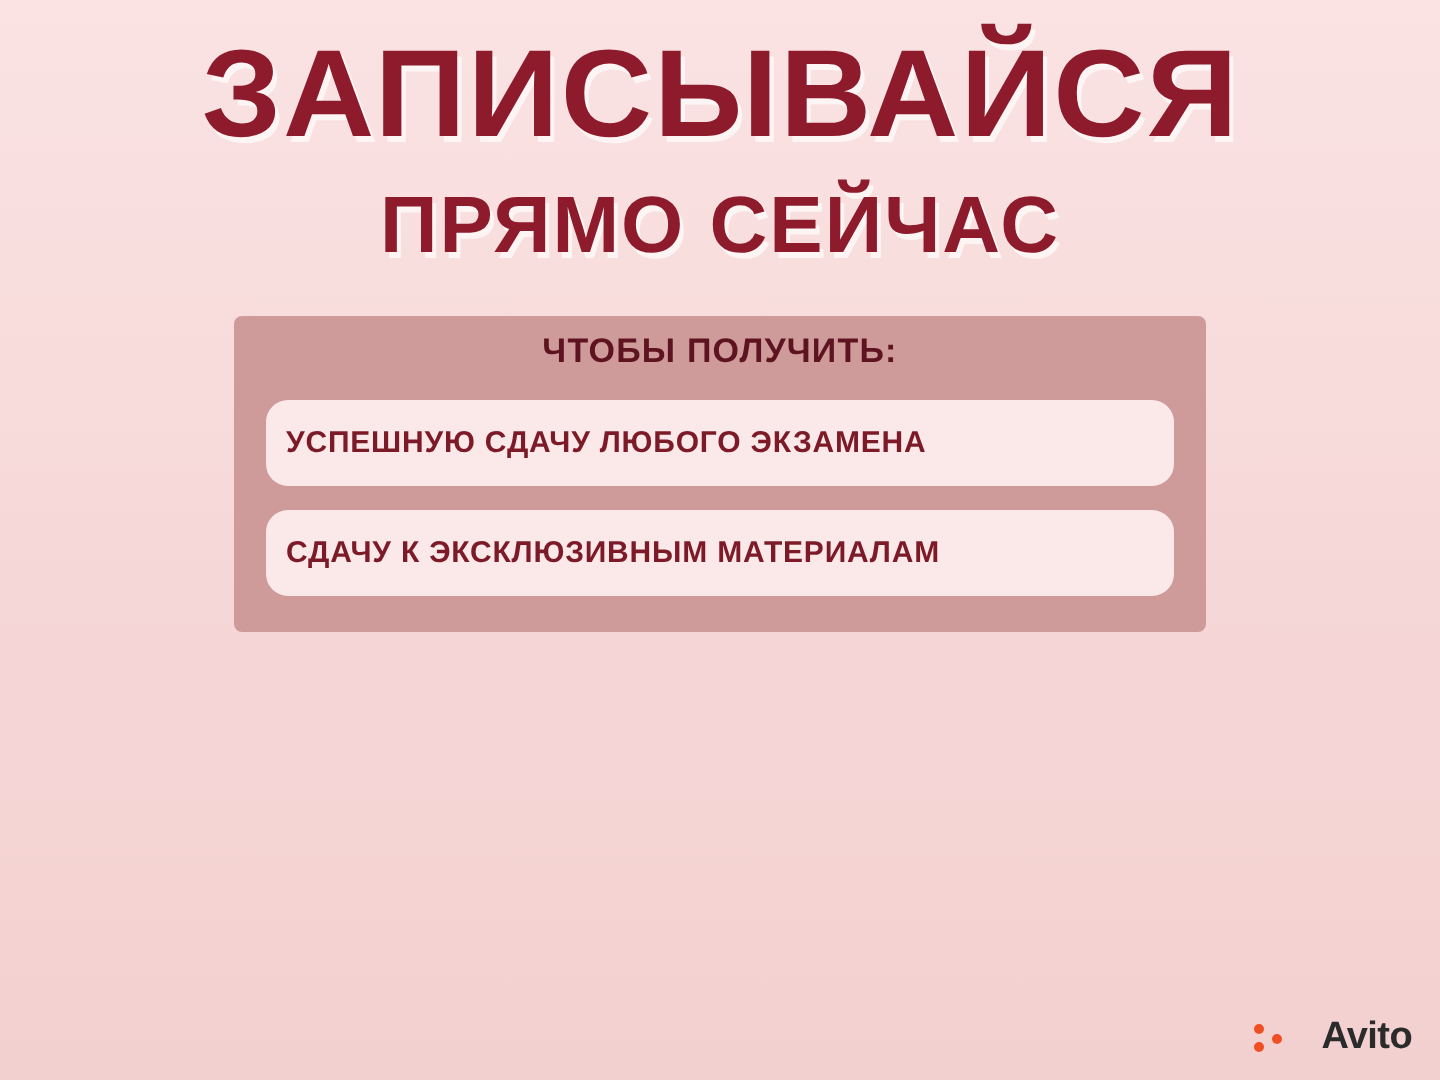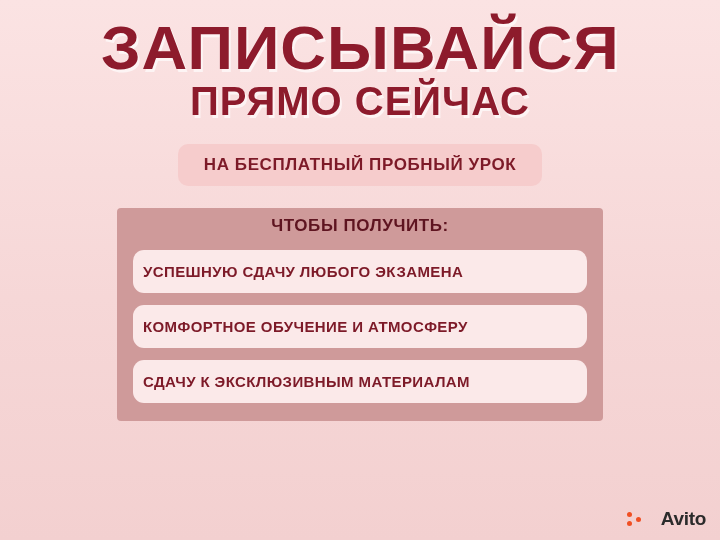--- a/index.html
+++ b/index.html
@@ -29,20 +29,21 @@
     line-height: 0.98;
     font-weight: 700;
     letter-spacing: 1px;
     color: #8d1b2c;
     text-align: center;
     text-shadow: 2px 3px 0 rgba(255,255,255,0.65);
     font-stretch: condensed;
     transform: scaleX(1.02);
   }
   .subheadline {
+    margin-top: 12px;
     font-size: 40px;
     font-weight: 700;
     letter-spacing: 1px;
     color: #8d1b2c;
     text-align: center;
     text-shadow: 2px 3px 0 rgba(255,255,255,0.65);
   }
   .pill {
     margin-top: 20px;
     background: #f6cccc;
@@ -116,27 +117,25 @@
 </style>
 </head>
 <body>
 
 <div class="poster">
 
   <div class="headline">ЗАПИСЫВАЙСЯ</div>
 
   <div class="subheadline">ПРЯМО СЕЙЧАС</div>
 
-  <div class="pill">НА БЕСПЛАТНЫЙ ПРОБНЫЙ УРОК</div>
 
   <div class="panel">
     <div class="panel-title">ЧТОБЫ ПОЛУЧИТЬ:</div>
 
     <div class="item">УСПЕШНУЮ СДАЧУ ЛЮБОГО ЭКЗАМЕНА</div>
-    <div class="item">КОМФОРТНОЕ ОБУЧЕНИЕ И АТМОСФЕРУ</div>
     <div class="item">СДАЧУ К ЭКСКЛЮЗИВНЫМ МАТЕРИАЛАМ</div>
   </div>
 
   <div class="watermark">
     <span class="wm-mark">
       <span></span>
         <span></span>
         <span></span>
     </span>
     <span class="wm-text">Avito</span>

